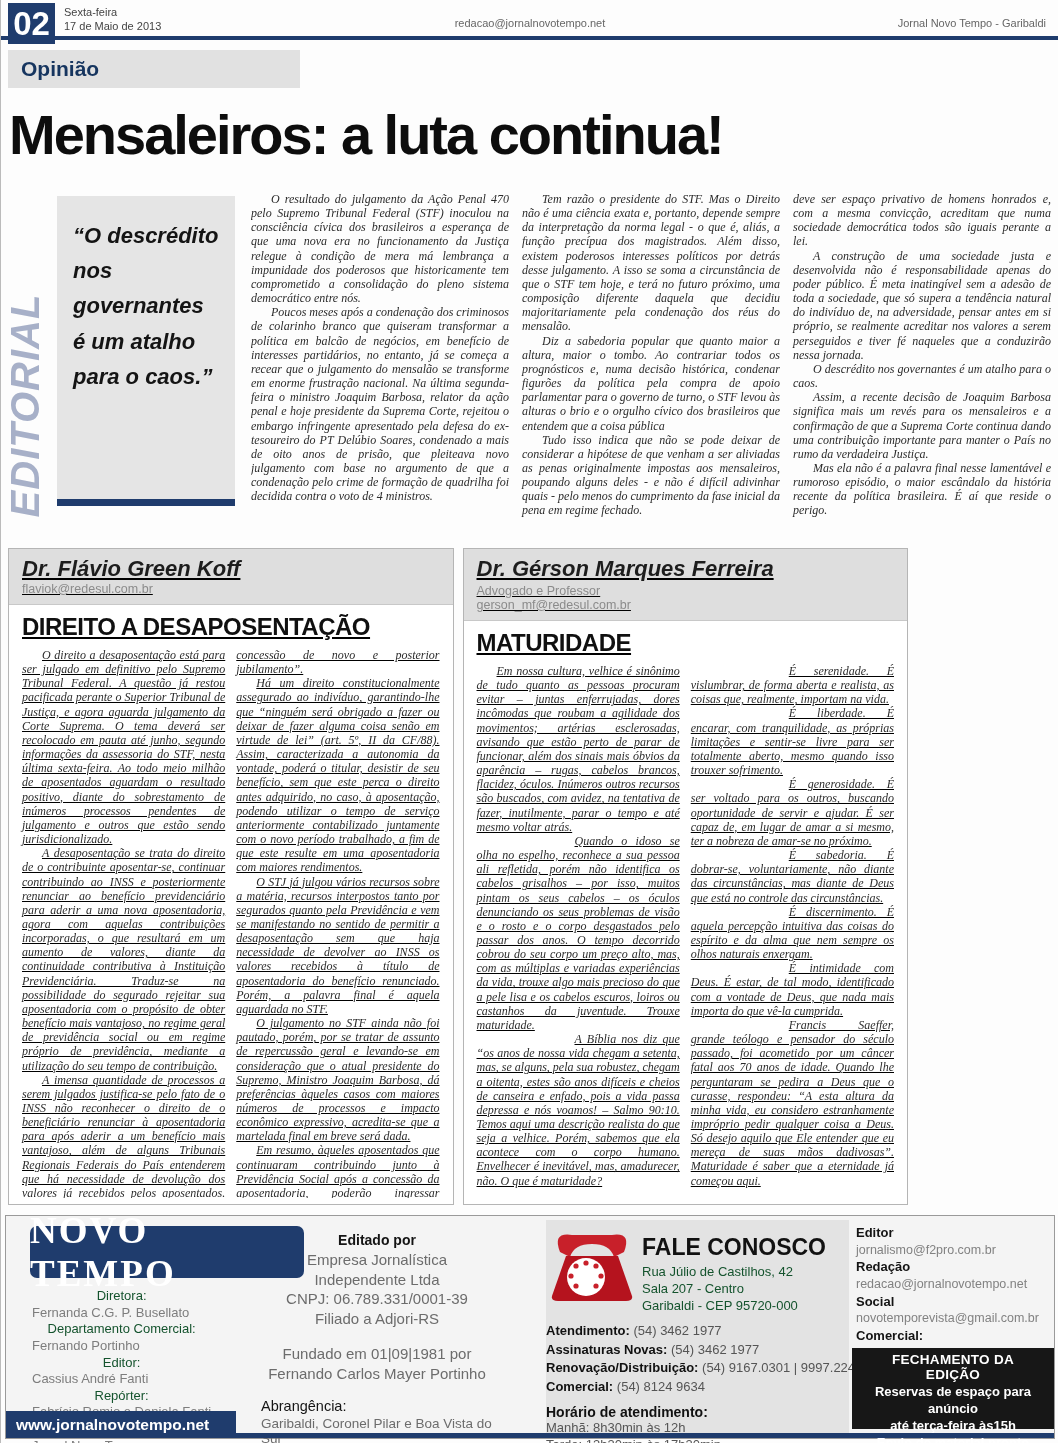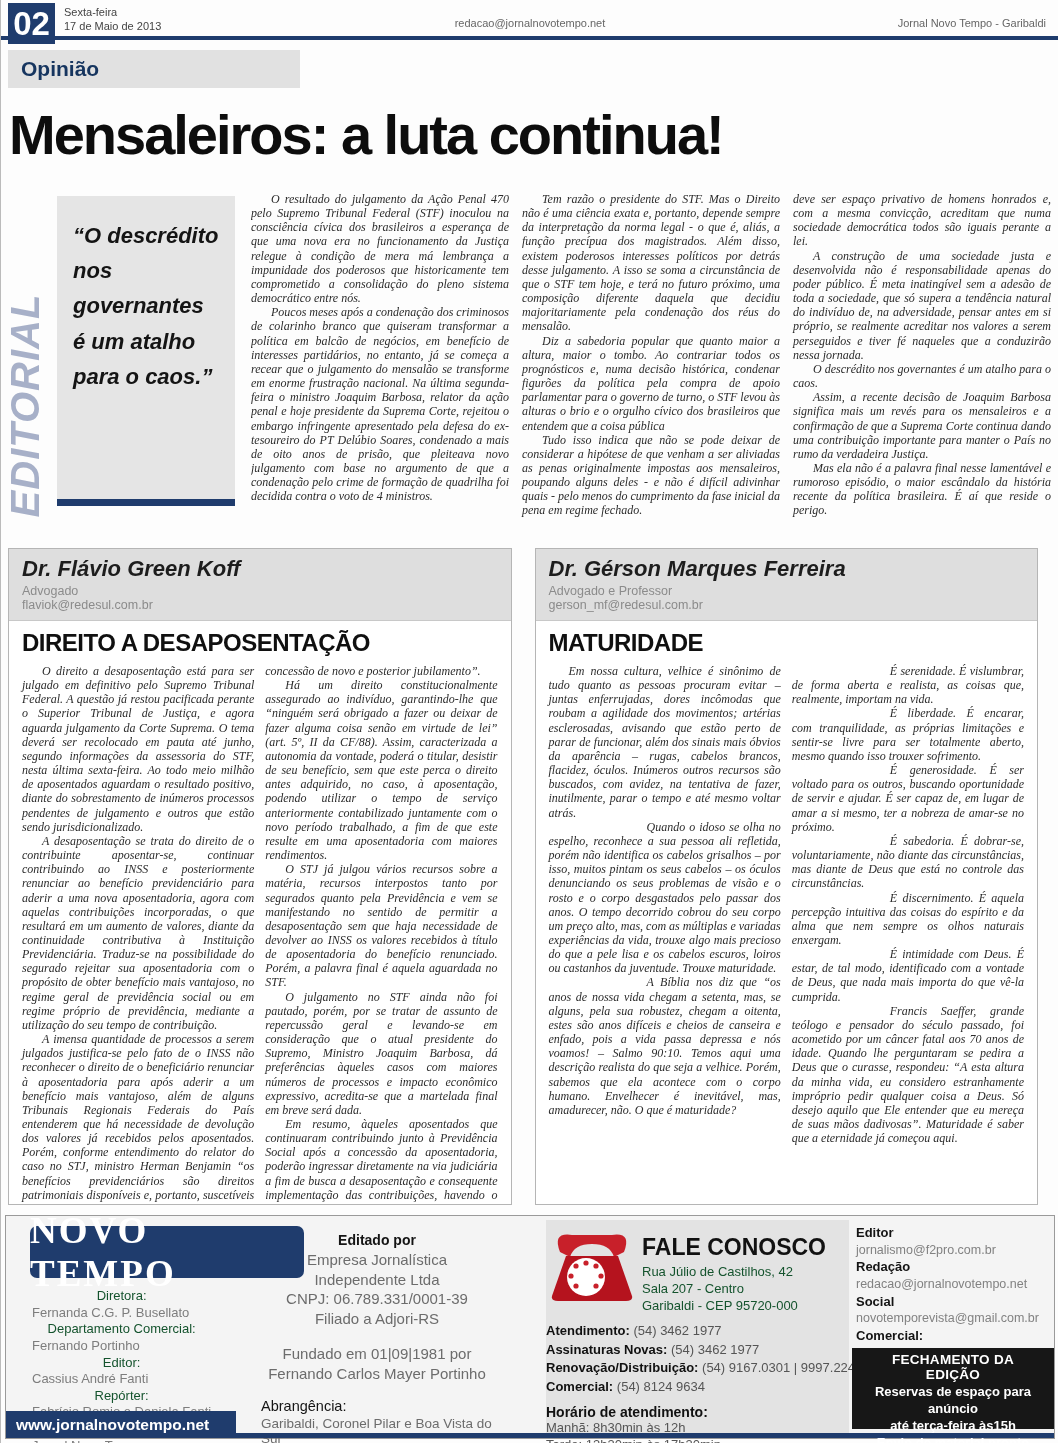--- a/index.html
+++ b/index.html
@@ -32,21 +32,21 @@
   .quote-text { font-size:22px; font-weight:bold; font-style:italic; line-height:1.6; color:#141414; }
 
   .ed-cols { position:absolute; top:192px; left:250px; width:800px; height:348px; display:flex; gap:13px; overflow:hidden; }
   .serif-col { flex:1; font-family:"Liberation Serif", serif; font-style:italic; font-size:12px;
                line-height:1.18; text-align:justify; color:#2b2b2b; }
   .serif-col p { text-indent:20px; }
   .serif-col p.cont { text-indent:0; }
   .serif-col p.big-indent { text-indent:98px; }
 
   
-  .columnists { position:absolute; top:548px; left:7px; width:1030px; display:flex; gap:23px; }
+  .columnists { position:absolute; top:548px; left:7px; width:900px; display:flex; gap:9px;text-decoration:underline; }
   .col-box { flex:1; border:1px solid #b5b5b5; background:#fff; height:657px; overflow:hidden; }
   .col-head { background:#dedede; padding:7px 13px 8px; border-bottom:1px solid #c8c8c8; }
   .col-name { font-size:22px; font-weight:bold; font-style:italic; color:#1d1d1d; }
   .col-role { font-size:12.5px; color:#8b8b8b; margin-top:2px; }
   .col-email { font-size:12.5px; color:#8b8b8b; }
   .col-title { font-size:24px; font-weight:bold; color:#101010; letter-spacing:-0.5px; padding:8px 13px 5px; }
   .col-body { display:flex; gap:11px; padding:2px 13px 8px; height:552px; overflow:hidden; }
 
   
   .footer { position:absolute; top:1215px; left:4px; width:1050px; height:224px; border:1px solid #9a9a9a;
@@ -129,21 +129,20 @@
       <p>Assim, a recente decisão de Joaquim Barbosa significa mais um revés para os mensaleiros e a confirmação de que a Suprema Corte continua dando uma contribuição importante para manter o País no rumo da verdadeira Justiça.</p>
       <p>Mas ela não é a palavra final nesse lamentável e rumoroso episódio, o maior escândalo da história recente da política brasileira. É aí que reside o perigo.</p>
     </div>
   </div>
 
   <div class="columnists">
 
     <div class="col-box">
       <div class="col-head">
         <div class="col-name">Dr. Flávio Green Koff</div>
-        <div class="col-role">Advogado</div>
         <div class="col-email">flaviok@redesul.com.br</div>
       </div>
       <div class="col-title">DIREITO A DESAPOSENTAÇÃO</div>
       <div class="col-body">
         <div class="serif-col">
           <p>O direito a desaposentação está para ser julgado em definitivo pelo Supremo Tribunal Federal. A questão já restou pacificada perante o Superior Tribunal de Justiça, e agora aguarda julgamento da Corte Suprema. O tema deverá ser recolocado em pauta até junho, segundo informações da assessoria do STF, nesta última sexta-feira. Ao todo meio milhão de aposentados aguardam o resultado positivo, diante do sobrestamento de inúmeros processos pendentes de julgamento e outros que estão sendo jurisdicionalizado.</p>
           <p>A desaposentação se trata do direito de o contribuinte aposentar-se, continuar contribuindo ao INSS e posteriormente renunciar ao benefício previdenciário para aderir a uma nova aposentadoria, agora com aquelas contribuições incorporadas, o que resultará em um aumento de valores, diante da continuidade contributiva à Instituição Previdenciária. Traduz-se na possibilidade do segurado rejeitar sua aposentadoria com o propósito de obter benefício mais vantajoso, no regime geral de previdência social ou em regime próprio de previdência, mediante a utilização do seu tempo de contribuição.</p>
           <p>A imensa quantidade de processos a serem julgados justifica-se pelo fato de o INSS não reconhecer o direito de o beneficiário renunciar à aposentadoria para após aderir a um benefício mais vantajoso, além de alguns Tribunais Regionais Federais do País entenderem que há necessidade de devolução dos valores já recebidos pelos aposentados. Porém, conforme entendimento do relator do caso no STJ, ministro Herman Benjamin “os benefícios previdenciários são direitos patrimoniais disponíveis e, portanto, suscetíveis de desistência pelos seus titulares, dispensando-se a devolução dos valores recebidos da aposentadoria a que o segurado deseja renunciar para a</p>
         </div>
         <div class="serif-col">

